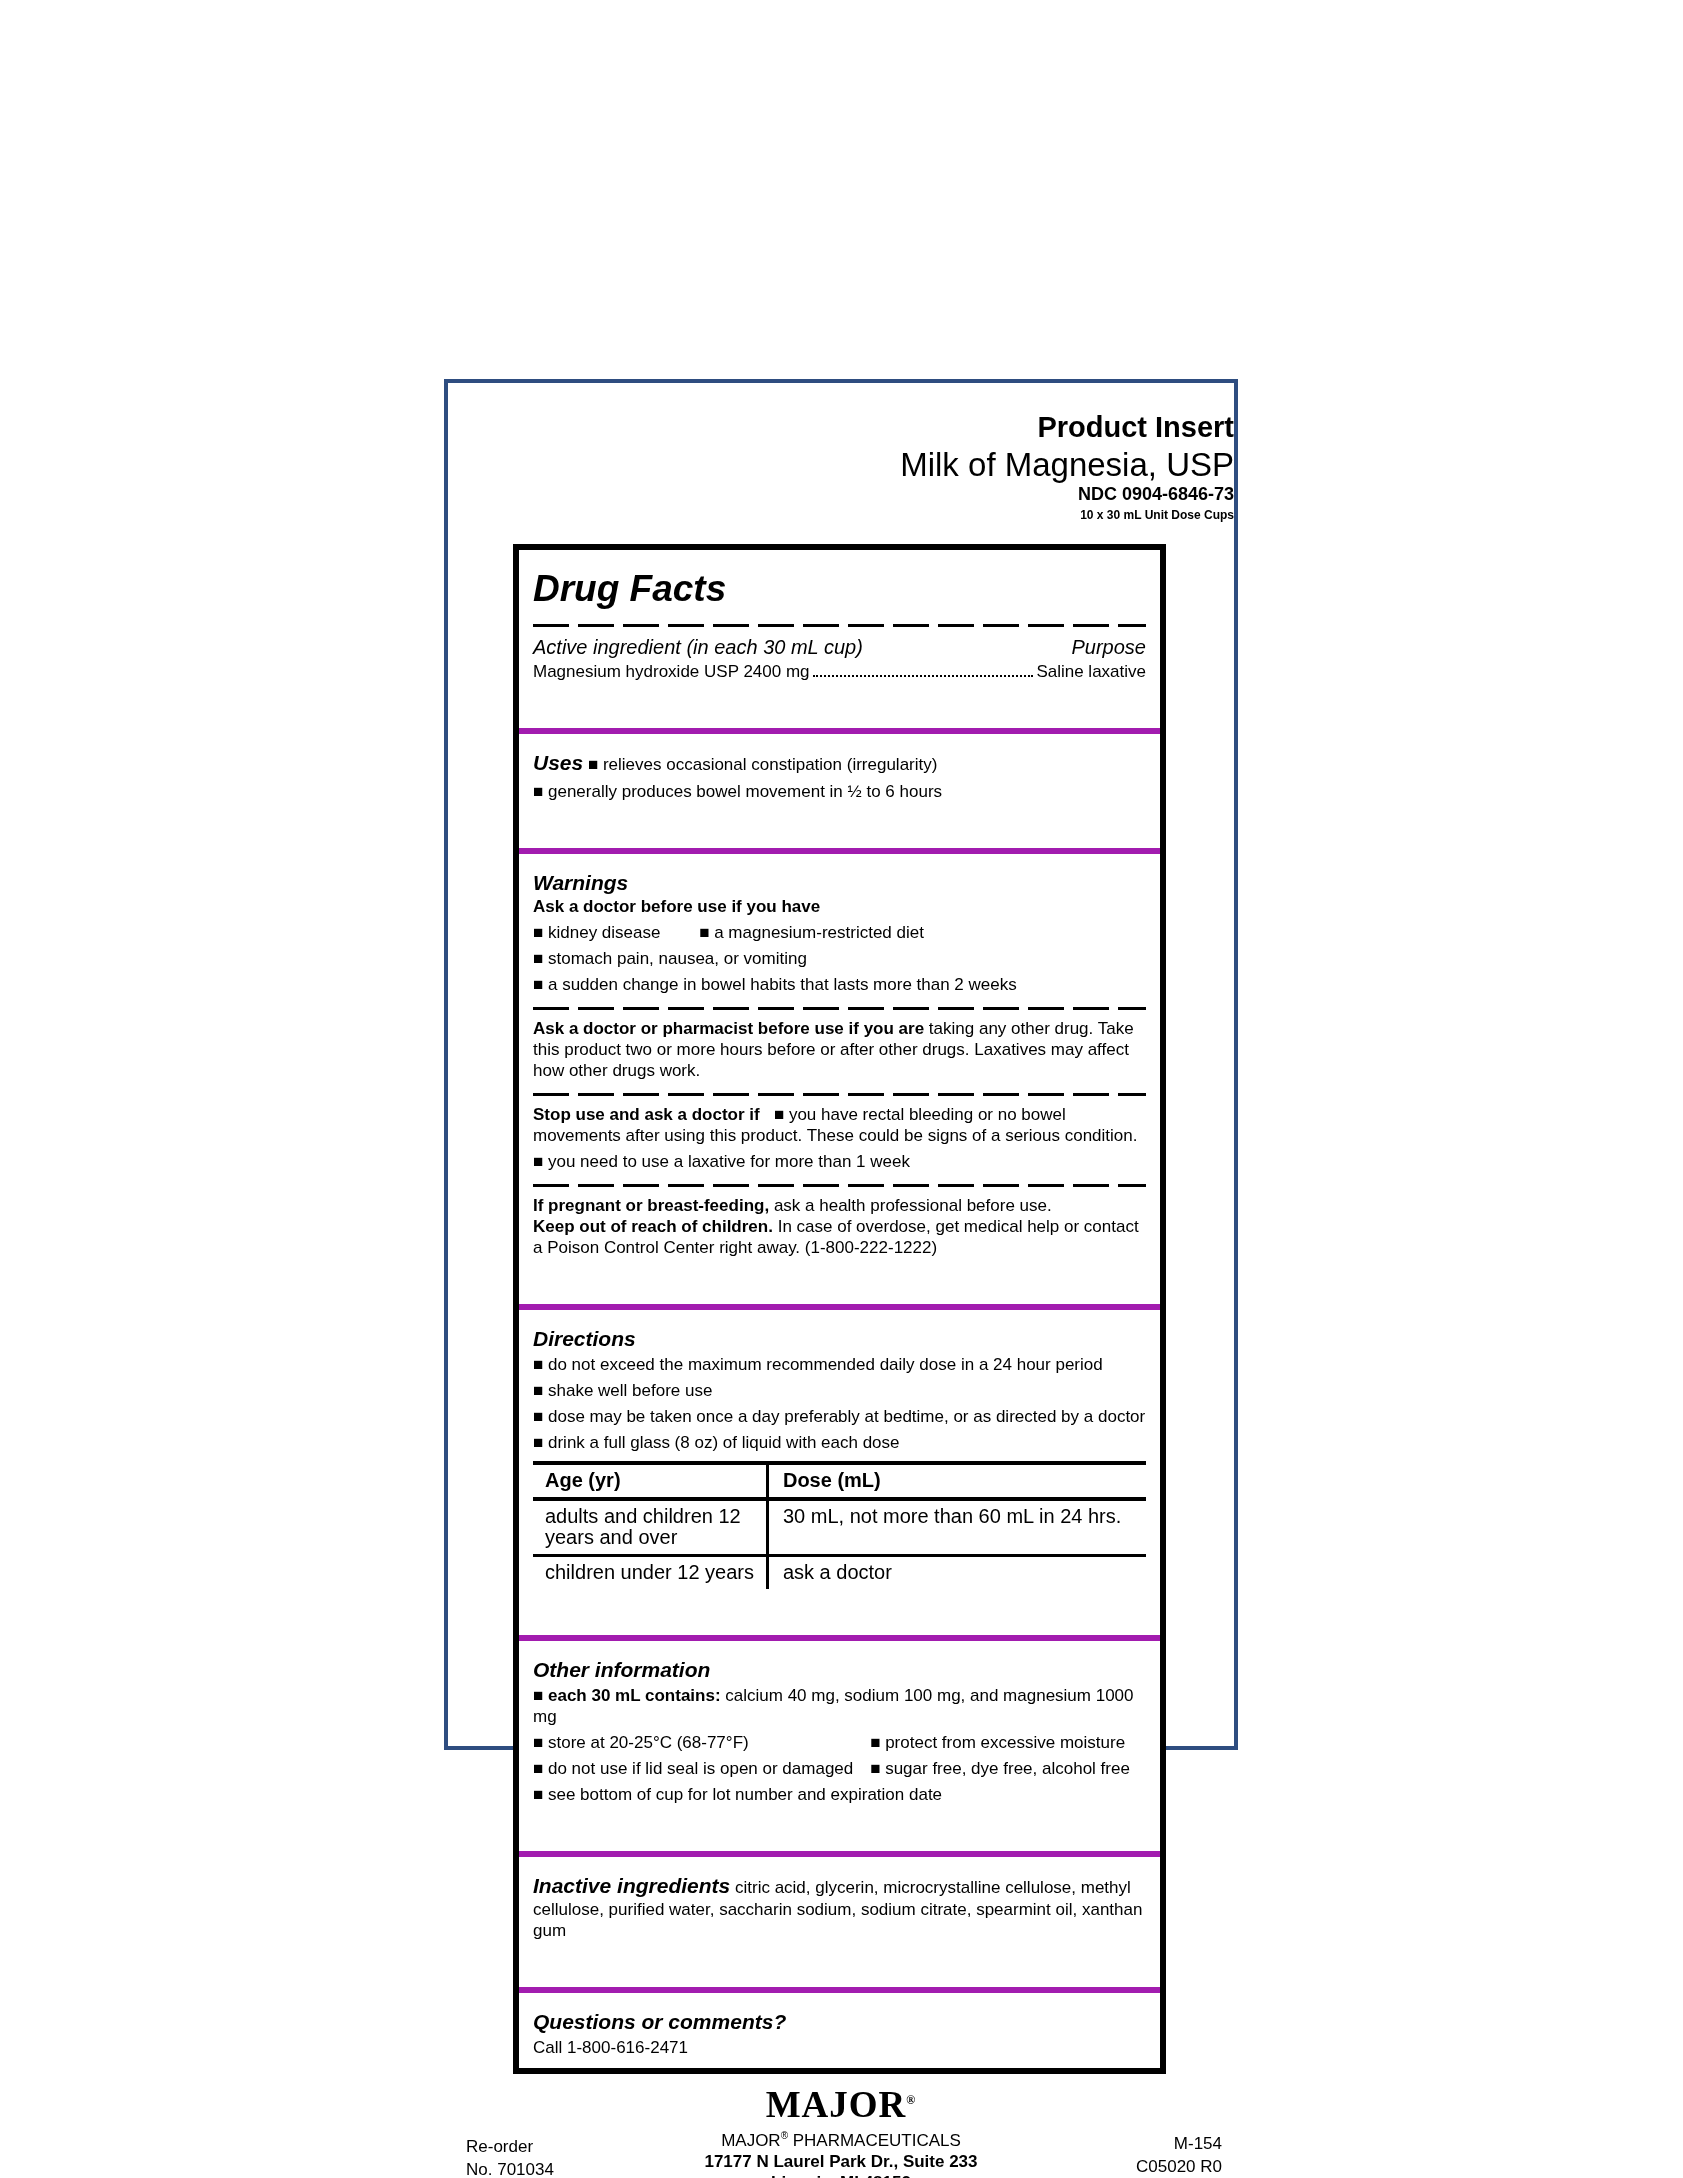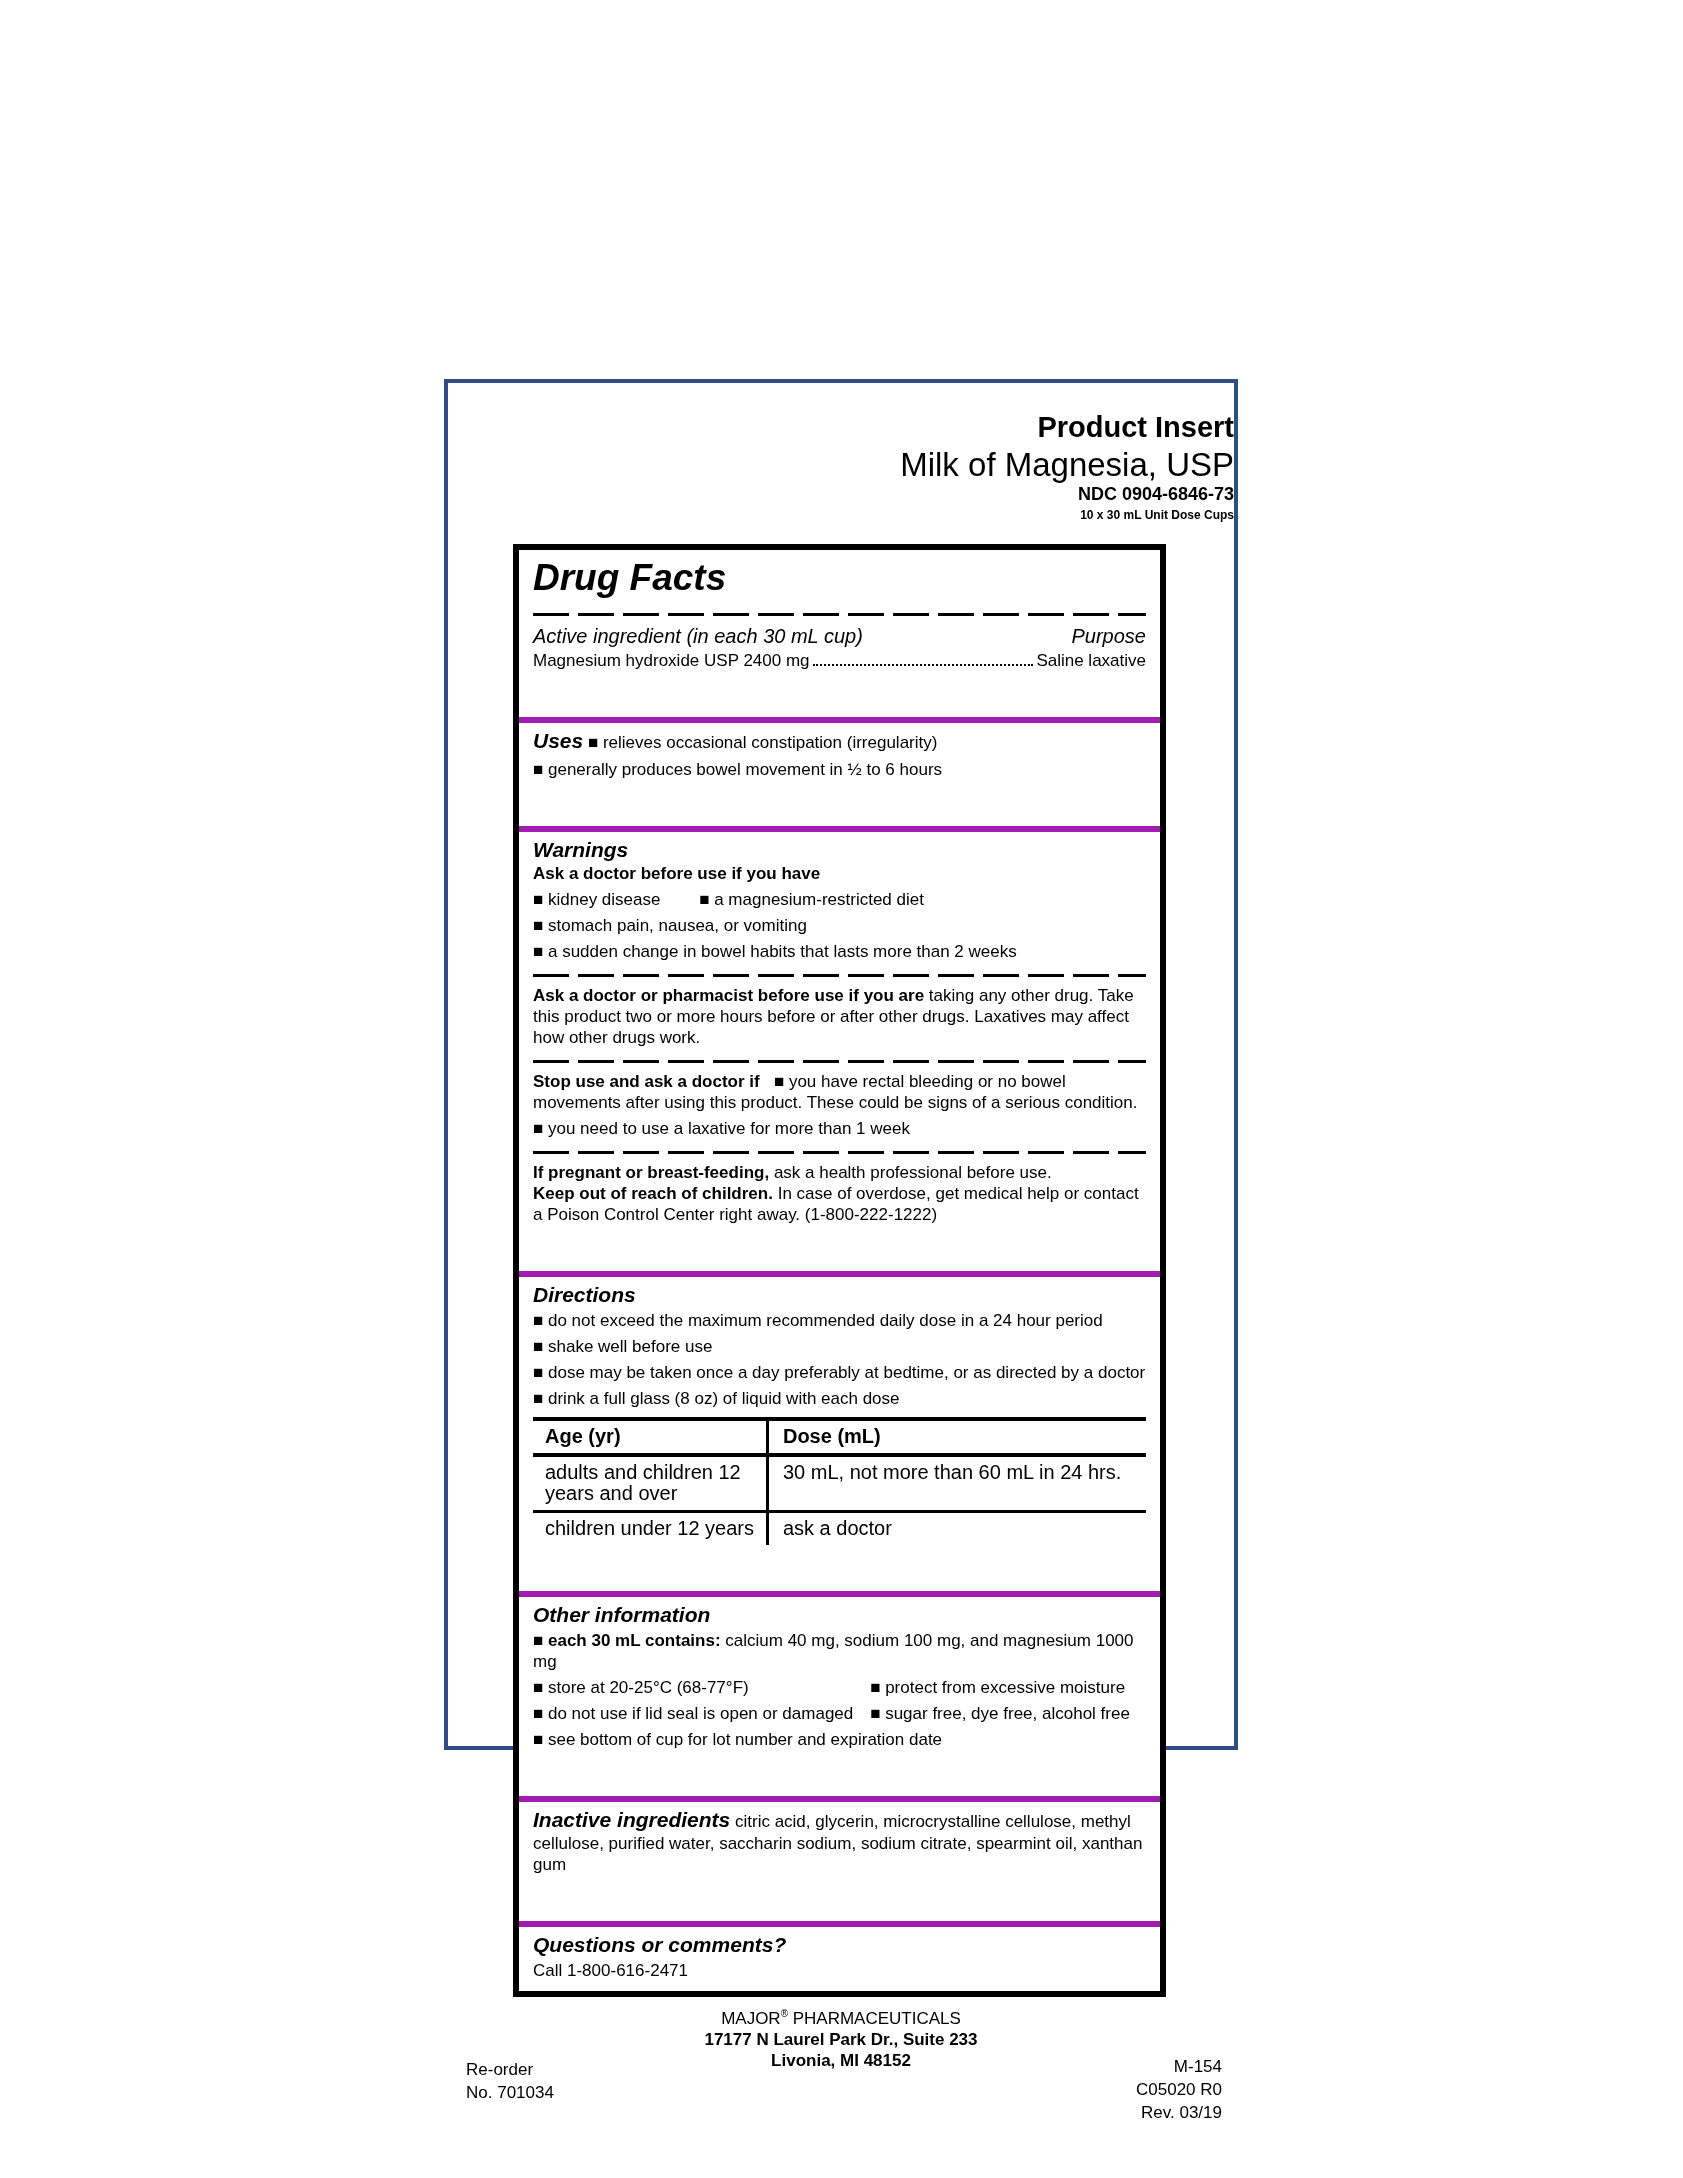--- a/index.html
+++ b/index.html
@@ -13,21 +13,21 @@
   
   .header{text-align:right;padding-top:26px;}
   .h-t1{font-size:29px;font-weight:bold;line-height:36px;}
   .h-t2{font-size:33px;line-height:39px;}
   .h-t3{font-size:18px;font-weight:bold;line-height:21px;}
   .h-t4{font-size:12px;font-weight:bold;line-height:21px;}
 
   
   .df-box{margin:18px 0 0 65px;width:653px;box-sizing:border-box;
           border:6px solid #000;background:#fff;}
-  .section{padding:5px 14px 10px 14px;}
+  .section{padding:16px 14px 10px 14px;}
   .section + .section{border-top:6px solid #a21caf;margin-top:36px;}
 
   .df-title{font-size:37px;font-weight:bold;font-style:italic;line-height:46px;}
   .sec-h{font-size:21px;font-weight:bold;font-style:italic;line-height:26px;}
   .sec-h.inline{display:inline;}
   .t{font-size:17px;line-height:21px;}
   .bold{font-weight:bold;}
   .mt2{margin-top:2px;}
   .mt5{margin-top:5px;}
   p.para{margin:0;}
@@ -182,20 +182,21 @@
     </div>
 
     <div class="section">
       <div class="sec-h">Questions or comments?</div>
       <div class="t mt2">Call 1-800-616-2471</div>
     </div>
 
   </div>
 
   <div class="footer">
+    <div class="logo"><span>MAJOR</span><sup>®</sup></div>
     <div class="company"><span>MAJOR</span><sup>®</sup><span> PHARMACEUTICALS</span></div>
     <div class="addr">17177 N Laurel Park Dr., Suite 233</div>
     <div class="addr">Livonia, MI 48152</div>
 
     <div class="reorder">
       <div>Re-order</div>
       <div>No. 701034</div>
     </div>
 
     <div class="codes">

